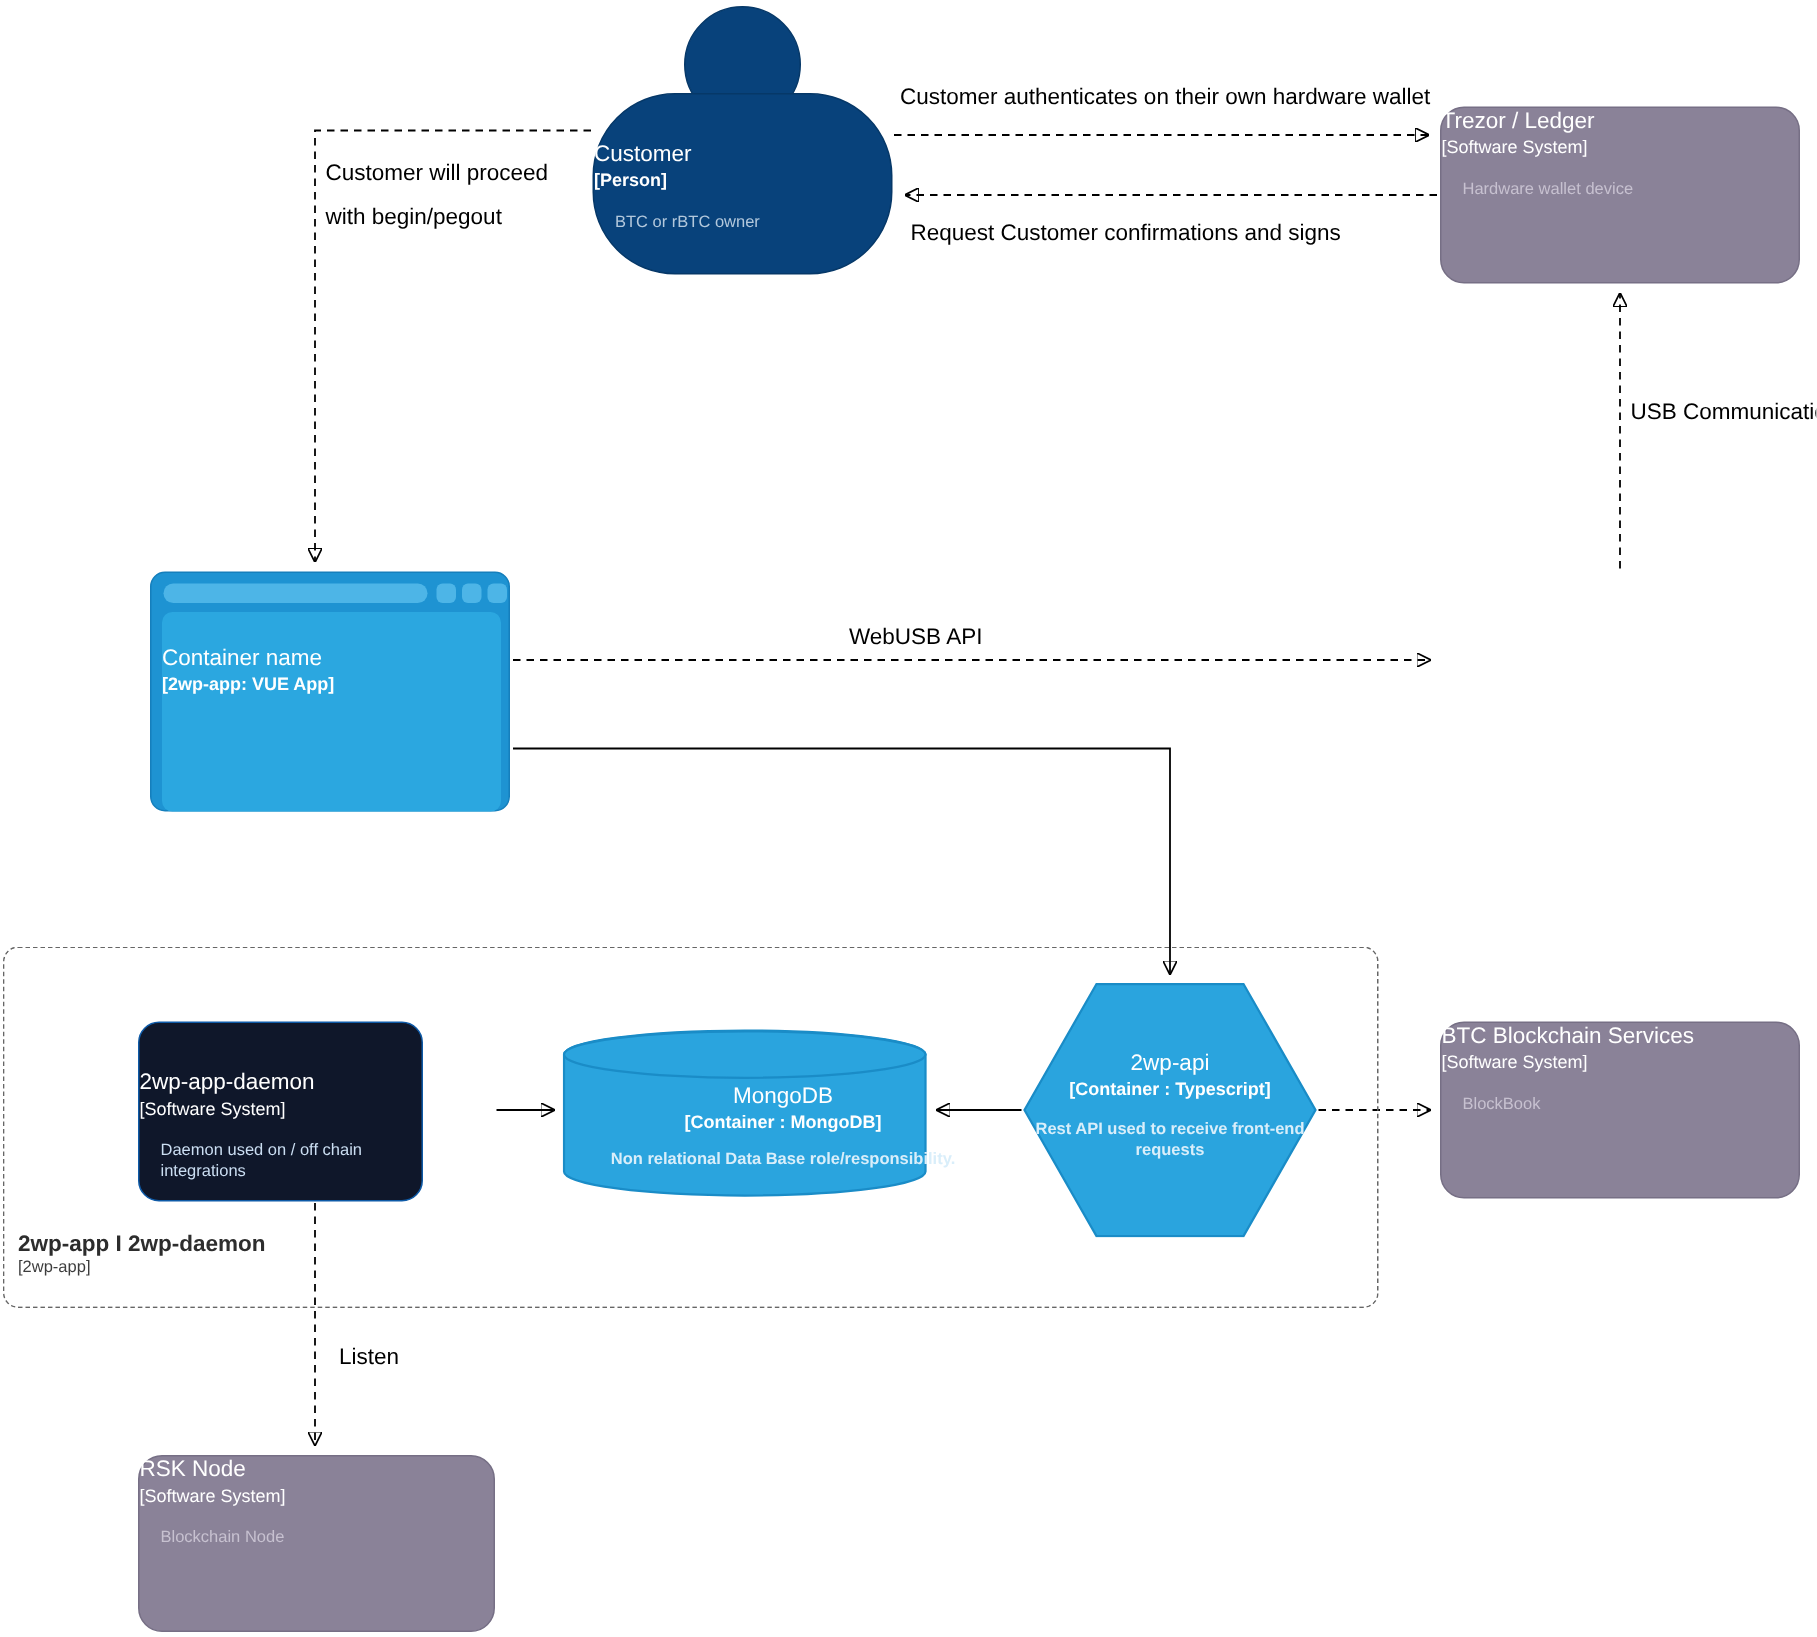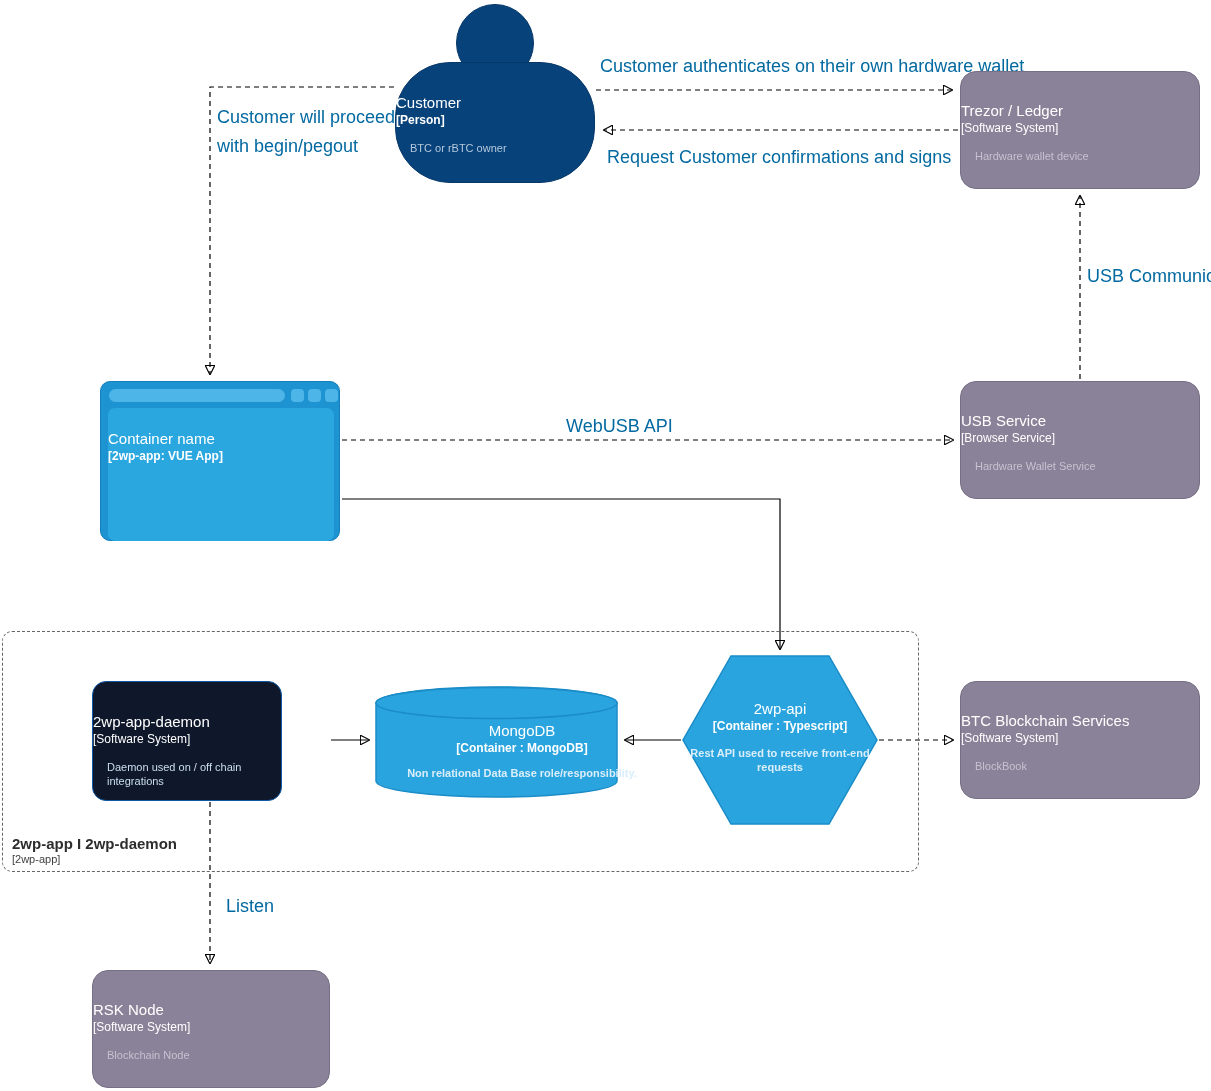--- a/index.html
+++ b/index.html
@@ -16,21 +16,21 @@
   .node-text { position: absolute; left: 0; right: 0; text-align: center; color: #fff; }
   .n-title { font-size: 15px; font-weight: normal; line-height: 1.2; }
   .n-sub   { font-size: 12px; line-height: 1.35; }
   .n-sub.bold { font-weight: bold; }
   .n-desc  { font-size: 11px; line-height: 1.3; margin: 13px 14px 0 14px; }
 
   
   .gray-box {
     position: absolute; width: 240px; height: 118px;
     background: #8A8298; border: 1px solid #766F85; border-radius: 16px;
-    padding-top: 30px; color: #fff;
+    color: #fff;
   }
   .gray-box .n-desc { color: #C7C1D0; }
 
   
   .person-head {
     position: absolute; left: 456px; top: 4px; width: 78px; height: 78px;
     border-radius: 50%; background: #08427B; border: 1px solid #063868;
   }
   .person-body {
     position: absolute; left: 395px; top: 62px; width: 200px; height: 121px;
@@ -74,27 +74,27 @@
   
   .hexagon { position: absolute; left: 682px; top: 655px; width: 196px; height: 220px; }
   .hexagon .node-text { top: 45px; }
   .hexagon .n-desc { color: #D9EEFA; font-weight: bold; margin-top: 12px; margin-left: 8px; margin-right: 8px; }
 
   
   .boundary {
     position: absolute; left: 2px; top: 631px; width: 917px; height: 241px;
     border: 1.5px dashed #666666; border-radius: 10px;
   }
-  .boundary-label { position: absolute; left: 9px; bottom: 6px; color: #2d2d2d; }
+  .boundary-label { position: absolute; left: 9px; bottom: 20px; color: #2d2d2d; }
   .boundary-title { font-size: 15px; font-weight: bold; line-height: 1.2; }
   .boundary-sub { font-size: 11px; color: #3d3d3d; }
 
   
   .edge-label {
-    position: absolute; font-size: 18px; color: #0369a1; white-space: nowrap;
+    position: absolute; font-size: 15px; color: #000000; white-space: nowrap;
     background: #ffffff; line-height: 1.2;
   }
 
   
   #edges { position: absolute; left: 0; top: 0; width: 1211px; height: 1091px; pointer-events: none; }
   #edges path { fill: none; stroke: #000; stroke-width: 1.2; }
   #edges path.dashed { stroke-dasharray: 5 4; }
 </style>
 </head>
 <body>
@@ -151,25 +151,20 @@
     <div class="addr-bar"></div>
     <div class="win-btn" style="left:190px;"></div>
     <div class="win-btn" style="left:207px;"></div>
     <div class="win-btn" style="left:224px;"></div>
     <div class="content">
       <div class="n-title">Container name</div>
       <div class="n-sub bold">[2wp-app: VUE App]</div>
     </div>
   </div>
 
-  <div class="gray-box" style="left:960px; top:381px;">
-    <div class="n-title">USB Service</div>
-    <div class="n-sub">[Browser Service]</div>
-    <div class="n-desc">Hardware Wallet Service</div>
-  </div>
 
   <div class="blue-box">
     <div class="n-title">2wp-app-daemon</div>
     <div class="n-sub">[Software System]</div>
     <div class="n-desc">Daemon used on / off chain integrations</div>
   </div>
 
   <div class="cylinder">
     <svg width="243" height="112" viewBox="0 0 243 112">
       <path d="M1,17 A120.5,16 0 0 1 242,17 L242,95 A120.5,16 0 0 1 1,95 Z" fill="#2AA4DE" stroke="#1A8CC7" stroke-width="1.5"></path>

